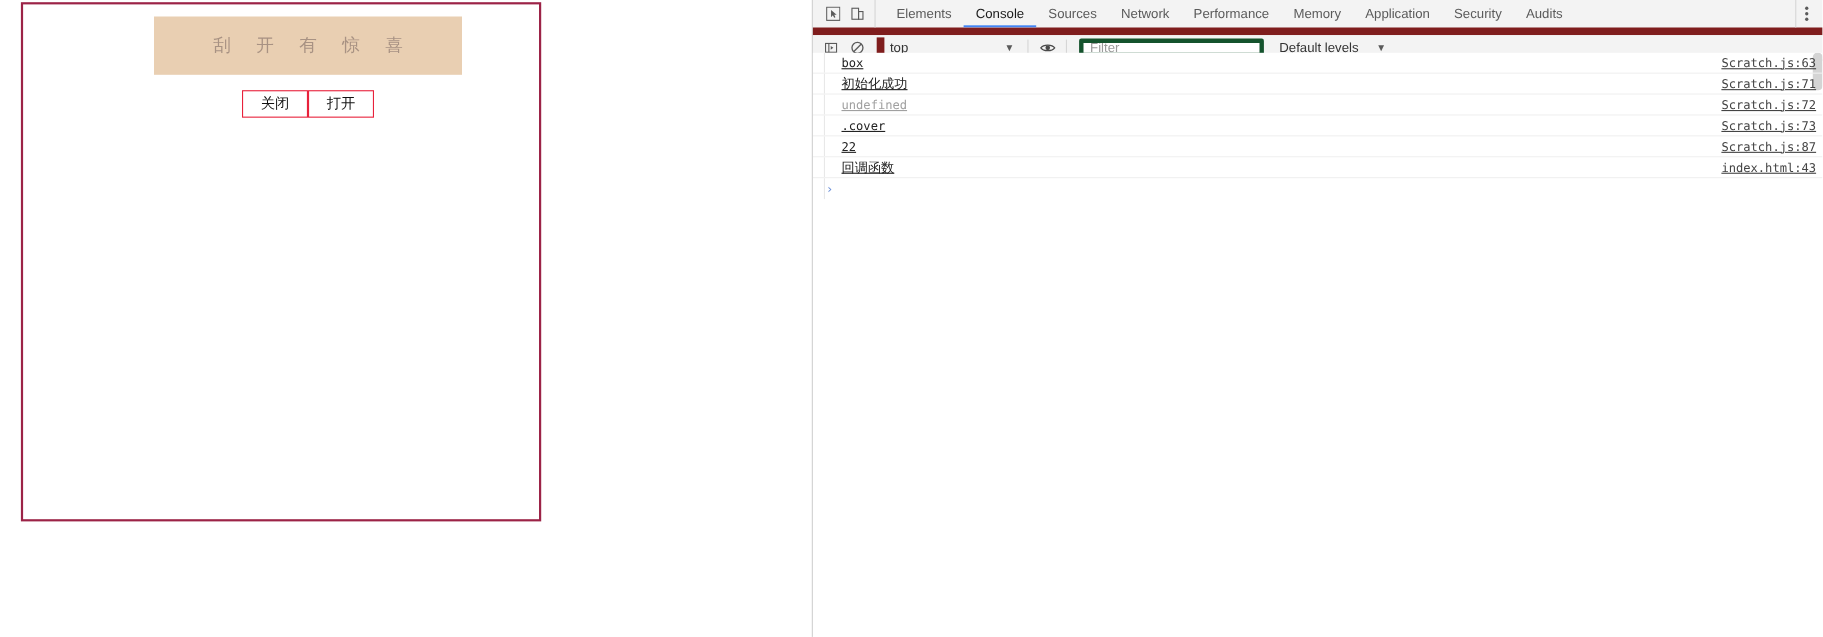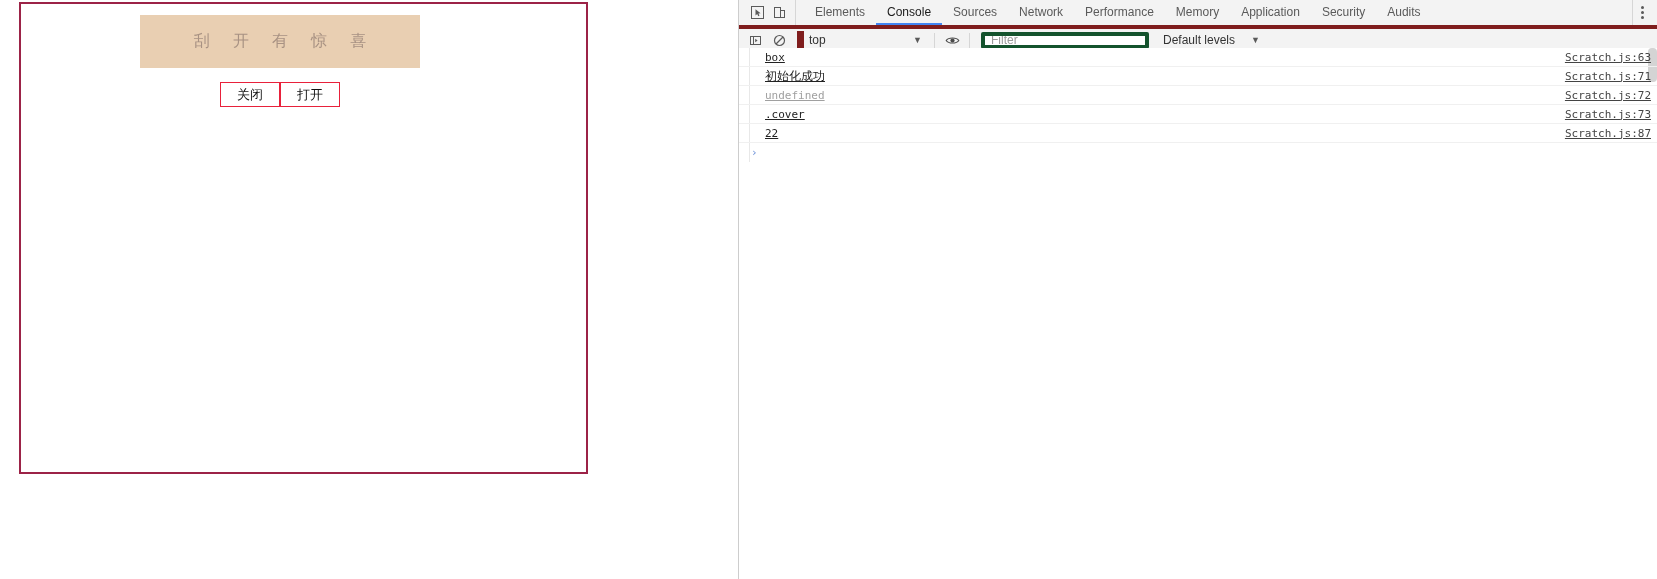--- a/index.html
+++ b/index.html
@@ -22,21 +22,21 @@
     left: 0; top: 0;
     width: 738px;
     height: 579px;
     background: #ffffff;
     overflow: hidden;
   }
   #scratch-container {
     position: absolute;
     left: 19px;
     top: 2px;
-    width: 569px;
+    width: 473px;
     height: 472px;
     border: 2px solid #9c2347;
     box-sizing: border-box;
     background: #ffffff;
   }
   #scratch-card {
     position: absolute;
     left: 119px;
     top: 11px;
     width: 280px;
@@ -86,21 +86,21 @@
     border-left: 1px solid #cdcdcd;
     box-sizing: border-box;
     font-size: 12px;
     color: #303030;
   }
   
   #devtools-tabbar {
     position: relative;
     height: 25px;
     background: #f3f3f3;
-    border-bottom: 4px solid #7f1d1d;
+    border-bottom: 7px solid #7f1d1d;
     display: flex;
     align-items: stretch;
   }
   #inspect-tools {
     display: flex;
     align-items: center;
     gap: 2px;
     padding: 0 6px 0 8px;
     border-right: 1px solid #d6d6d6;
   }
@@ -406,20 +406,25 @@
         <span class="console-text">.cover</span>
         <span class="console-source">Scratch.js:73</span>
       </div>
 
       <div class="console-row">
         <span class="console-gutter"></span>
         <span class="console-text">22</span>
         <span class="console-source">Scratch.js:87</span>
       </div>
 
+      <div class="console-row">
+        <span class="console-gutter"></span>
+        <span class="console-text cjk">回调函数</span>
+        <span class="console-source">index.html:43</span>
+      </div>
 
       <div id="console-prompt">
         <span class="console-gutter"></span>
         <span id="prompt-arrow">›</span>
         <input id="prompt-input" type="text" style="">
       </div>
     </div>
 
   </div>
 </div>

